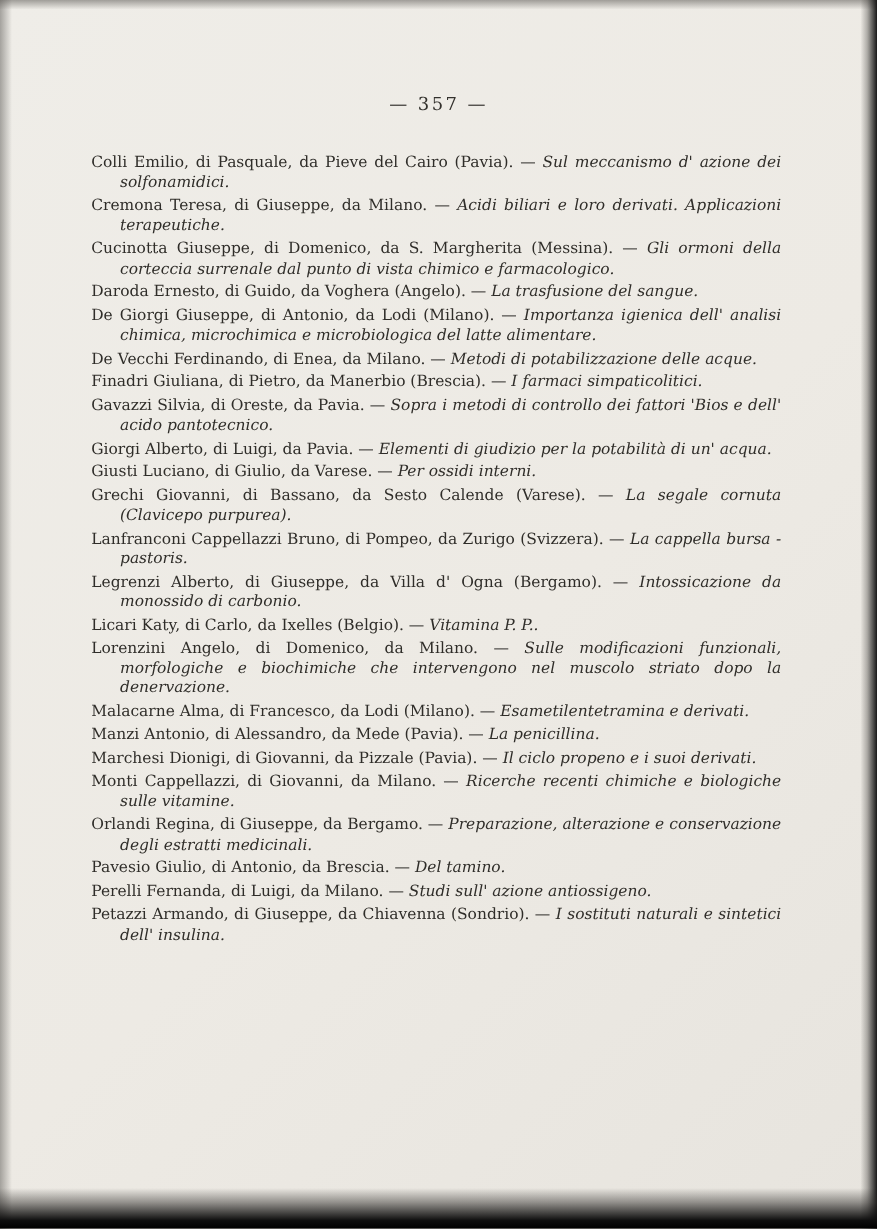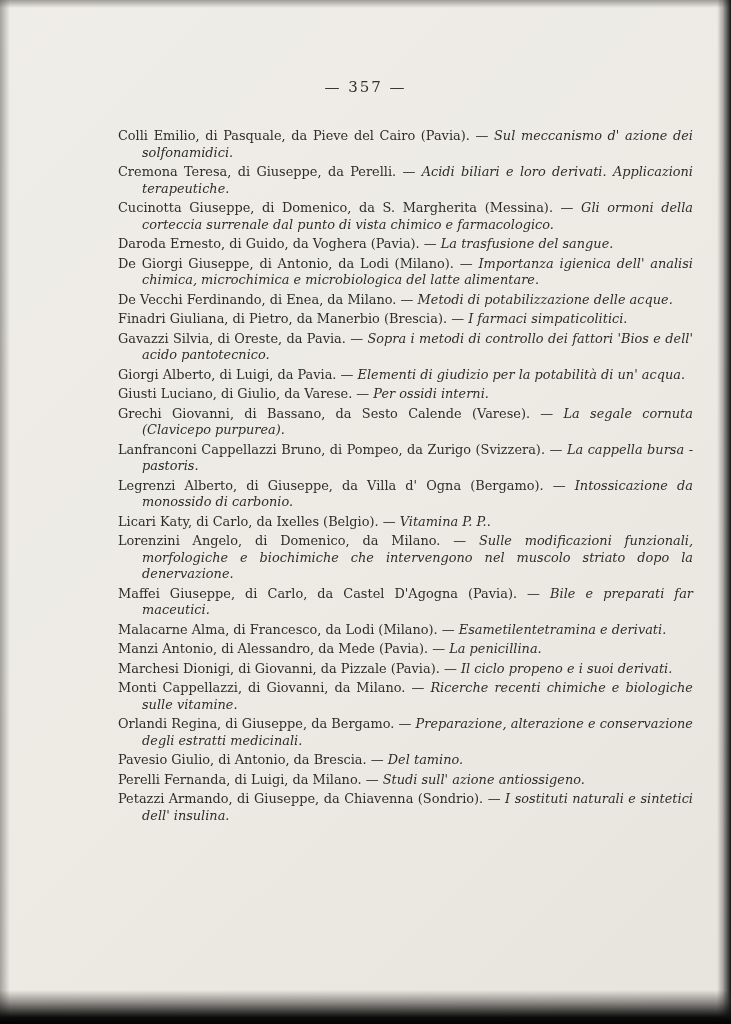--- a/index.html
+++ b/index.html
@@ -46,21 +46,20 @@
     text-align: center;
     font-size: 15px;
     letter-spacing: 2px;
     color: #33312d;
   }
   .entry-list {
     position: absolute;
     top: 128px;
     left: 76px;
     width: 575px;
-    margin-left: 42px;
   }
   .entry {
     font-size: 12.9px;
     line-height: 16.5px;
     padding-left: 24px;
     text-indent: -24px;
     margin-bottom: 3px;
     color: #2f2d29;
     text-align: justify;
   }
@@ -76,35 +75,34 @@
 </style>
 </head>
 <body>
 
 <div class="scan-page">
 
   <div class="page-number">— 357 —</div>
 
   <div class="entry-list">
       <div class="entry"><span class="entry-name">Colli Emilio, di Pasquale, da Pieve del Cairo (Pavia). </span><span class="entry-sep">— </span><span class="entry-title">Sul meccanismo d' azione dei solfonamidici.</span></div>
-      <div class="entry"><span class="entry-name">Cremona Teresa, di Giuseppe, da Perelli. </span><span class="entry-sep">— </span><span class="entry-title">Acidi biliari e loro derivati. Applicazioni terapeutiche.</span></div>
+      <div class="entry"><span class="entry-name">Cremona Teresa, di Giuseppe, da Milano. </span><span class="entry-sep">— </span><span class="entry-title">Acidi biliari e loro derivati. Applicazioni terapeutiche.</span></div>
       <div class="entry"><span class="entry-name">Cucinotta Giuseppe, di Domenico, da S. Margherita (Messina). </span><span class="entry-sep">— </span><span class="entry-title">Gli ormoni della corteccia surrenale dal punto di vista chimico e farmacologico.</span></div>
-      <div class="entry"><span class="entry-name">Daroda Ernesto, di Guido, da Voghera (Pavia). </span><span class="entry-sep">— </span><span class="entry-title">La trasfusione del sangue.</span></div>
+      <div class="entry"><span class="entry-name">Daroda Ernesto, di Guido, da Voghera (Angelo). </span><span class="entry-sep">— </span><span class="entry-title">La trasfusione del sangue.</span></div>
       <div class="entry"><span class="entry-name">De Giorgi Giuseppe, di Antonio, da Lodi (Milano). </span><span class="entry-sep">— </span><span class="entry-title">Importanza igienica dell' analisi chimica, microchimica e microbiologica del latte alimentare.</span></div>
       <div class="entry"><span class="entry-name">De Vecchi Ferdinando, di Enea, da Milano. </span><span class="entry-sep">— </span><span class="entry-title">Metodi di potabilizzazione delle acque.</span></div>
       <div class="entry"><span class="entry-name">Finadri Giuliana, di Pietro, da Manerbio (Brescia). </span><span class="entry-sep">— </span><span class="entry-title">I farmaci simpaticolitici.</span></div>
       <div class="entry"><span class="entry-name">Gavazzi Silvia, di Oreste, da Pavia. </span><span class="entry-sep">— </span><span class="entry-title">Sopra i metodi di controllo dei fattori 'Bios e dell' acido pantotecnico.</span></div>
       <div class="entry"><span class="entry-name">Giorgi Alberto, di Luigi, da Pavia. </span><span class="entry-sep">— </span><span class="entry-title">Elementi di giudizio per la potabilità di un' acqua.</span></div>
       <div class="entry"><span class="entry-name">Giusti Luciano, di Giulio, da Varese. </span><span class="entry-sep">— </span><span class="entry-title">Per ossidi interni.</span></div>
       <div class="entry"><span class="entry-name">Grechi Giovanni, di Bassano, da Sesto Calende (Varese). </span><span class="entry-sep">— </span><span class="entry-title">La segale cornuta (Clavicepo purpurea).</span></div>
       <div class="entry"><span class="entry-name">Lanfranconi Cappellazzi Bruno, di Pompeo, da Zurigo (Svizzera). </span><span class="entry-sep">— </span><span class="entry-title">La cappella bursa - pastoris.</span></div>
       <div class="entry"><span class="entry-name">Legrenzi Alberto, di Giuseppe, da Villa d' Ogna (Bergamo). </span><span class="entry-sep">— </span><span class="entry-title">Intossicazione da monossido di carbonio.</span></div>
       <div class="entry"><span class="entry-name">Licari Katy, di Carlo, da Ixelles (Belgio). </span><span class="entry-sep">— </span><span class="entry-title">Vitamina P. P..</span></div>
       <div class="entry"><span class="entry-name">Lorenzini Angelo, di Domenico, da Milano. </span><span class="entry-sep">— </span><span class="entry-title">Sulle modificazioni funzionali, morfologiche e biochimiche che intervengono nel muscolo striato dopo la denervazione.</span></div>
-      <div class="entry"><span class="entry-name">Maffei Giuseppe, di Carlo, da Castel D'Agogna (Pavia). </span><span class="entry-sep">— </span><span class="entry-title">Bile e preparati far maceutici.</span></div>
       <div class="entry"><span class="entry-name">Malacarne Alma, di Francesco, da Lodi (Milano). </span><span class="entry-sep">— </span><span class="entry-title">Esametilentetramina e derivati.</span></div>
       <div class="entry"><span class="entry-name">Manzi Antonio, di Alessandro, da Mede (Pavia). </span><span class="entry-sep">— </span><span class="entry-title">La penicillina.</span></div>
       <div class="entry"><span class="entry-name">Marchesi Dionigi, di Giovanni, da Pizzale (Pavia). </span><span class="entry-sep">— </span><span class="entry-title">Il ciclo propeno e i suoi derivati.</span></div>
       <div class="entry"><span class="entry-name">Monti Cappellazzi, di Giovanni, da Milano. </span><span class="entry-sep">— </span><span class="entry-title">Ricerche recenti chimiche e biologiche sulle vitamine.</span></div>
       <div class="entry"><span class="entry-name">Orlandi Regina, di Giuseppe, da Bergamo. </span><span class="entry-sep">— </span><span class="entry-title">Preparazione, alterazione e conservazione degli estratti medicinali.</span></div>
       <div class="entry"><span class="entry-name">Pavesio Giulio, di Antonio, da Brescia. </span><span class="entry-sep">— </span><span class="entry-title">Del tamino.</span></div>
       <div class="entry"><span class="entry-name">Perelli Fernanda, di Luigi, da Milano. </span><span class="entry-sep">— </span><span class="entry-title">Studi sull' azione antiossigeno.</span></div>
       <div class="entry"><span class="entry-name">Petazzi Armando, di Giuseppe, da Chiavenna (Sondrio). </span><span class="entry-sep">— </span><span class="entry-title">I sostituti naturali e sintetici dell' insulina.</span></div>
     </div>
 

